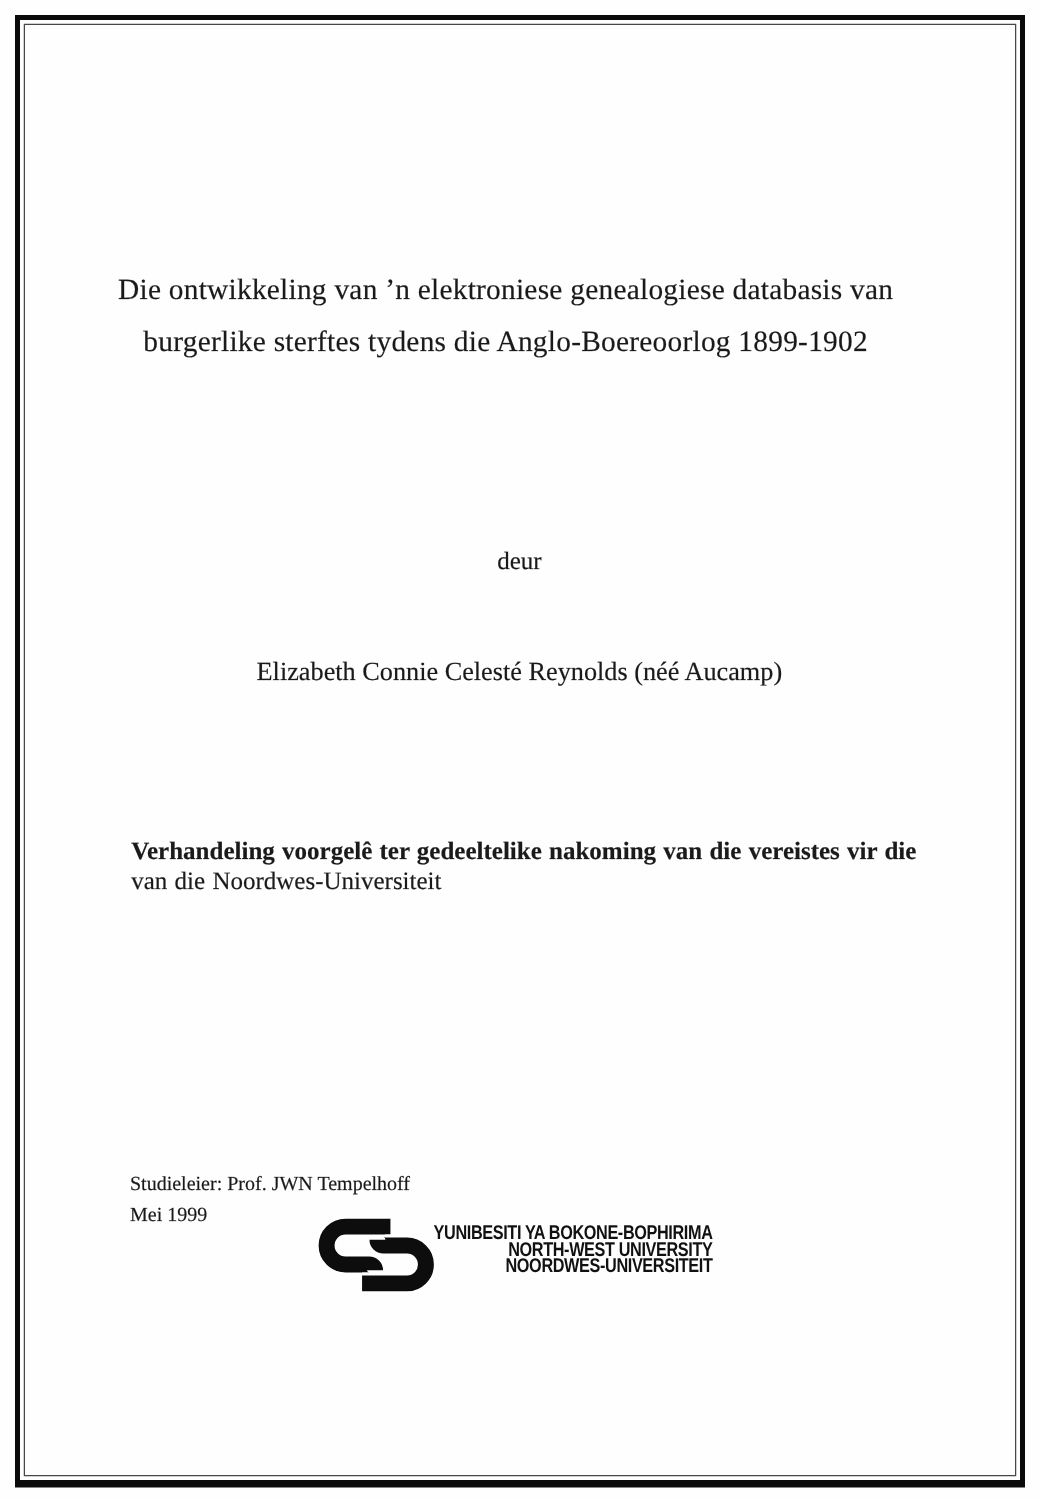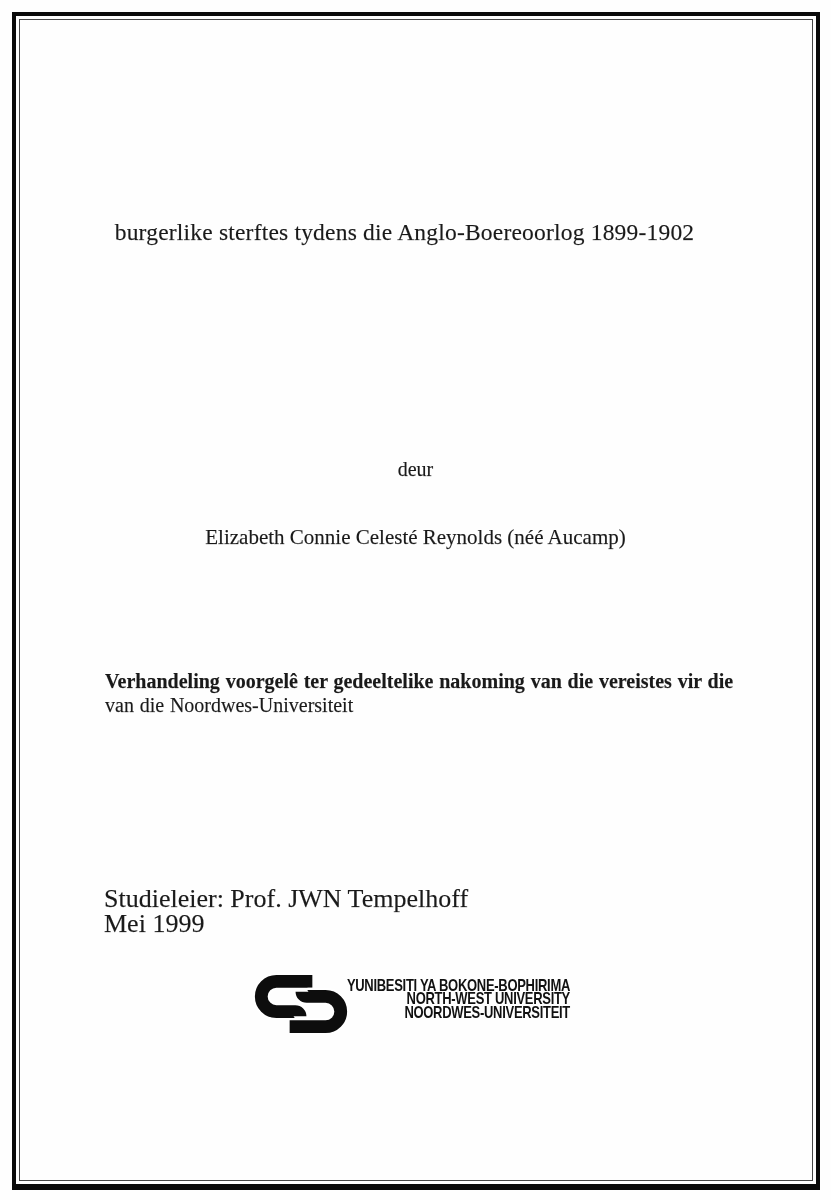--- a/index.html
+++ b/index.html
@@ -27,37 +27,37 @@
   .doc-text { -webkit-text-stroke: 0.25px rgba(20,20,20,0.55); }
 
   .title-block {
     position: absolute; top: 211px; left: 0; right: 22px;
     text-align: center;
     font-size: 23.5px; line-height: 42px;
     letter-spacing: 0.2px;
   }
   .byline-block {
     position: absolute; top: 438px; left: 0; right: 0;
-    text-align: center; font-size: 20px; margin-top: 20px;
+    text-align: center; font-size: 20px;
   }
   .author-block {
     position: absolute; top: 525px; left: 0; right: 0;
     text-align: center; font-size: 21px; font-family: Liberation Serif, serif;
   }
   .statement-block {
     position: absolute; top: 670px; left: 105px; width: 623px;
     font-size: 20px; line-height: 23.5px;
     word-spacing: 0.04em;
   }
   .justified-line { text-align: justify; text-align-last: justify; white-space: nowrap; font-weight: bold; }
   .statement-block em { font-style: italic; }
 
   .supervisor-block {
-    position: absolute; top: 887px; left: 104px;
-    font-size: 26px; line-height: 24.5px;
+    position: absolute; top: 936px; left: 104px;
+    font-size: 16px; line-height: 24.5px;
   }
 
   .logo-mark {
     position: absolute; top: 969px; left: 248px;
     width: 106px; height: 70px;
   }
   .logo-text {
     position: absolute; top: 980px; right: 261px;
     text-align: right;
     font-family: "Liberation Sans", "DejaVu Sans", sans-serif;
@@ -73,20 +73,21 @@
 </style>
 </head>
 <body>
 
 <div class="page">
 
   <div class="border-outer"></div>
   <div class="border-inner"></div>
 
   <div class="title-block doc-text">
+    <div>Die ontwikkeling van ’n elektroniese genealogiese databasis van</div>
     <div>burgerlike sterftes tydens die Anglo-Boereoorlog 1899-1902</div>
   </div>
 
   <div class="byline-block doc-text">deur</div>
 
   <div class="author-block doc-text">Elizabeth Connie Celesté Reynolds (néé Aucamp)</div>
 
   <div class="statement-block doc-text">
     <div class="justified-line">Verhandeling voorgelê ter gedeeltelike nakoming van die vereistes vir die</div>
     <div>van die Noordwes-Universiteit</div>

